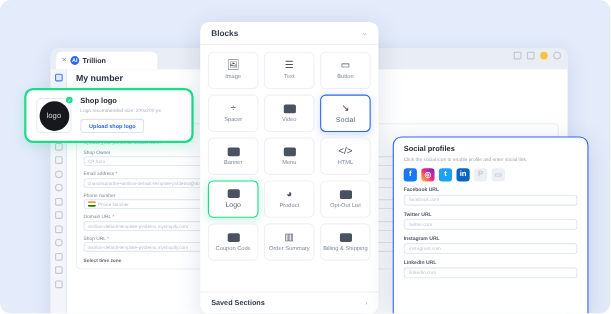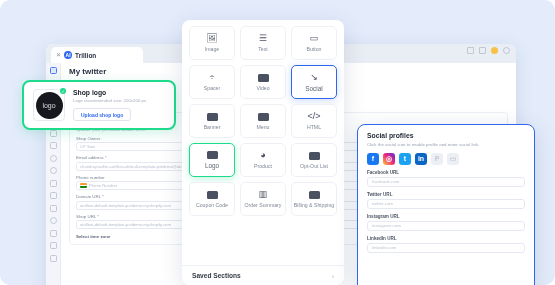--- a/index.html
+++ b/index.html
@@ -222,21 +222,21 @@
         <span class="rail-ic"></span>
         <span class="rail-ic"></span>
         <span class="rail-ic"></span>
         <span class="rail-ic r"></span>
         <span class="rail-ic"></span>
         <span class="rail-ic"></span>
         <span class="rail-ic"></span>
       </div>
 
       <div class="pg">
-        <div class="pg-title">My twitter</div>
+        <div class="pg-title">My number</div>
 
         <div class="card-sec">
           <div class="sec-h">Personal information</div>
           <div class="sec-s">Update your personal details here.</div>
 
           <div class="fld">
             <div class="fld-l">Shop Owner</div>
             <div class="fld-i">
               <span>CP Soni</span>
             </div>
@@ -283,20 +283,24 @@
       <span class="logo-badge">✓</span>
     </div>
     <div>
       <div class="sl-t">Shop logo</div>
       <div class="sl-s">Logo recommended size: 200x200 px</div>
       <div class="sl-btn">Upload shop logo</div>
     </div>
   </div>
 
   <div class="blocks">
+    <div class="blk-head">
+      <span class="blk-head-t">Blocks</span>
+      <span class="chev">⌄</span>
+    </div>
 
     <div class="blk-grid">
       <div class="blk">
         <span class="gl">🖼</span>
         <span class="blk-lab">Image</span>
       </div>
       <div class="blk">
         <span class="gl">☰</span>
         <span class="blk-lab">Text</span>
       </div>

